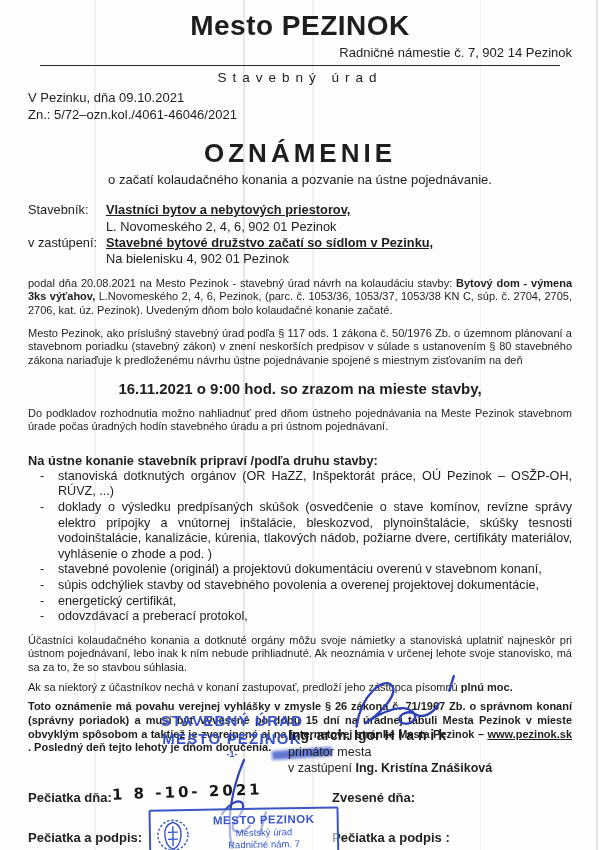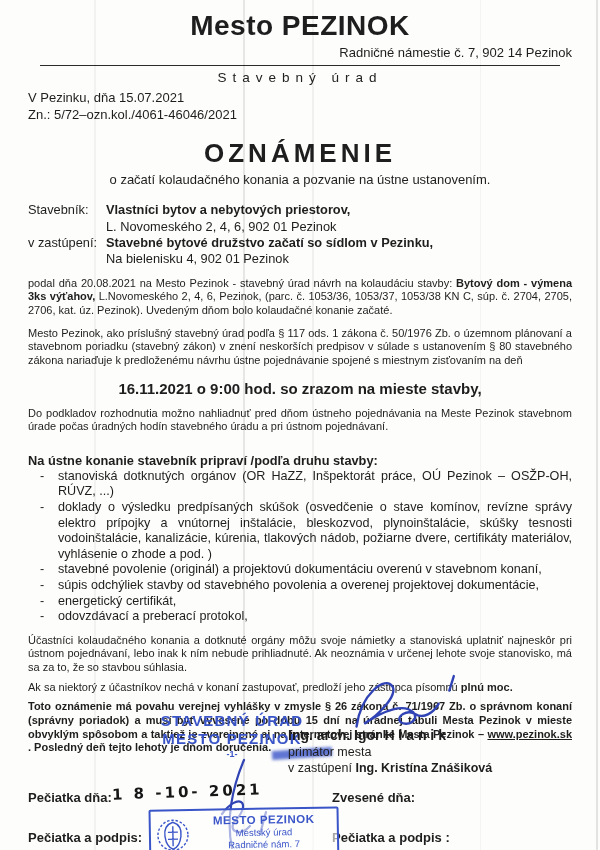--- a/index.html
+++ b/index.html
@@ -18,21 +18,21 @@
   .meta { font-size:13px; line-height:1.28; margin-top:5px; }
 
   
   .title { font-size:26px; font-weight:bold; text-align:center; letter-spacing:4px; margin-top:15px; }
   .subtitle { font-size:13px; text-align:center; margin-top:3px; }
 
   
   .parties { margin-top:15px; font-size:12.8px; line-height:1.28; }
   .party-row { display:flex; }
   .party-label { width:78px; flex:none; }
-  .party-value .nm { font-weight:bold; }
+  .party-value .nm { font-weight:bold;text-decoration:underline; }
 
   
   p.body { font-size:11px; line-height:1.24; text-align:justify; margin:9px 0 0; }
   .meeting { font-size:15px; font-weight:bold; text-align:center; margin:12px 0 10px; }
   .list-head { font-size:12.8px; font-weight:bold; margin:19px 0 1px; }
   ul.checklist { list-style:none; margin:1px 0 0; padding:0; font-size:12.6px; line-height:1.24; }
   ul.checklist li { display:flex; }
   .bullet { width:18px; padding-left:12px; flex:none; }
   .li-text { flex:1; text-align:justify; }
   .bold-run { font-weight:bold; }
@@ -85,26 +85,26 @@
   <div class="scan-line" style="left:312px;width:2px;background:rgba(0,0,0,.05)"></div>
   <div class="scan-line" style="left:480px;width:1px;background:rgba(0,0,0,.035)"></div>
   <div class="scan-line" style="left:596px;width:2px;background:rgba(0,0,0,.10)"></div>
 
   <div class="content">
     <div class="city">Mesto PEZINOK</div>
     <div class="addr">Radničné námestie č. 7, 902 14 Pezinok</div>
     <hr class="rule">
     <div class="dept">Stavebný úrad</div>
     <div class="meta">
-      <div>V Pezinku, dňa 15.07.2021</div>
+      <div>V Pezinku, dňa 09.10.2021</div>
       <div>Zn.: 5/72–ozn.kol./4061-46046/2021</div>
     </div>
 
     <div class="title">OZNÁMENIE</div>
-    <div class="subtitle">o začatí kolaudačného konania a pozvanie na ústne ustanovením.</div>
+    <div class="subtitle">o začatí kolaudačného konania a pozvanie na ústne pojednávanie.</div>
 
     <div class="parties">
       <div class="party-row">
         <div class="party-label">Stavebník:</div>
         <div class="party-value">
           <div class="nm">Vlastníci bytov a nebytových priestorov,</div>
           <div>L. Novomeského 2, 4, 6, 902 01  Pezinok</div>
         </div>
       </div>
       <div class="party-row">

